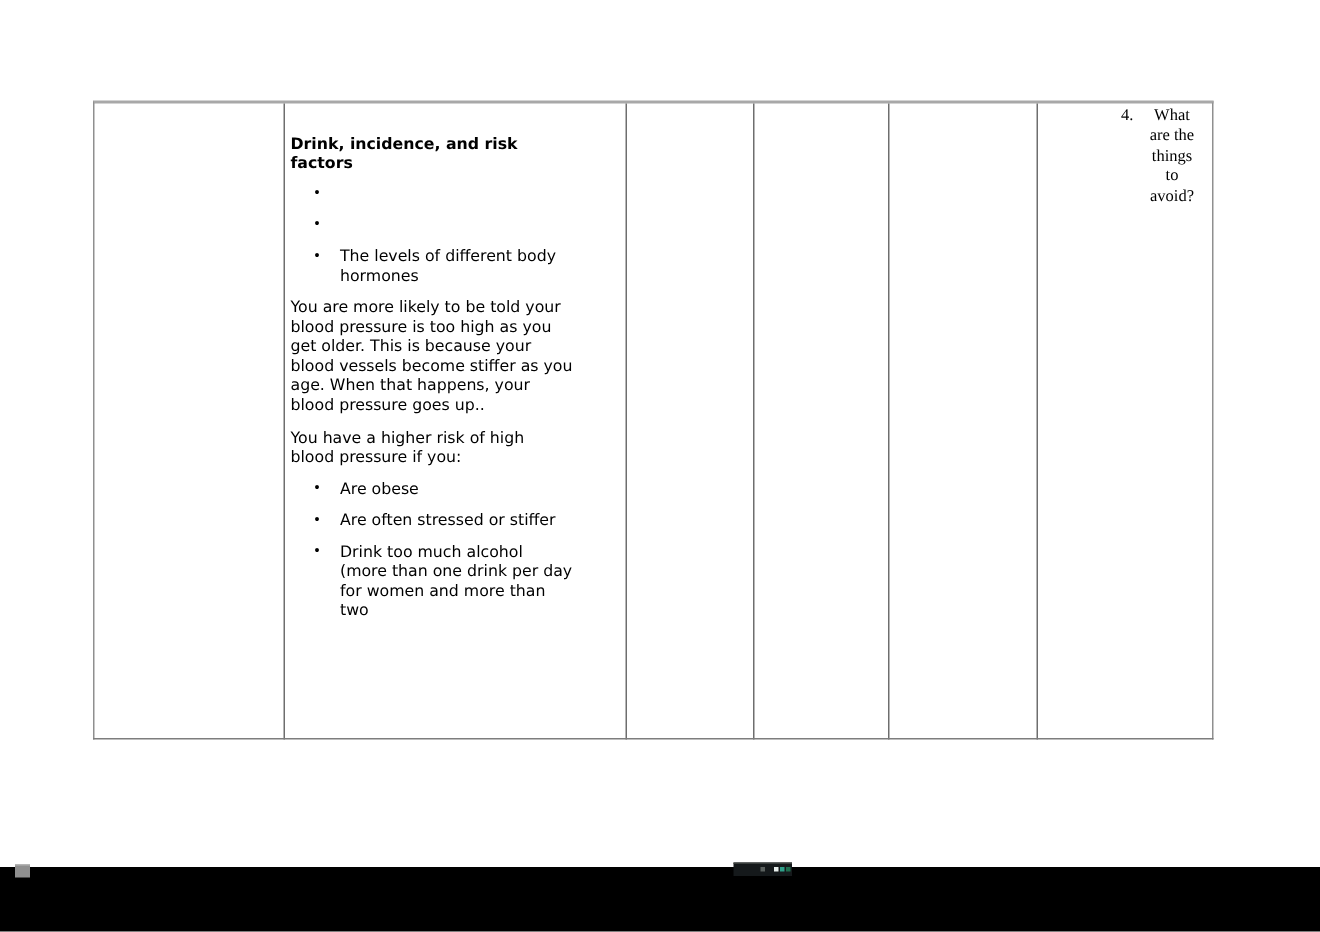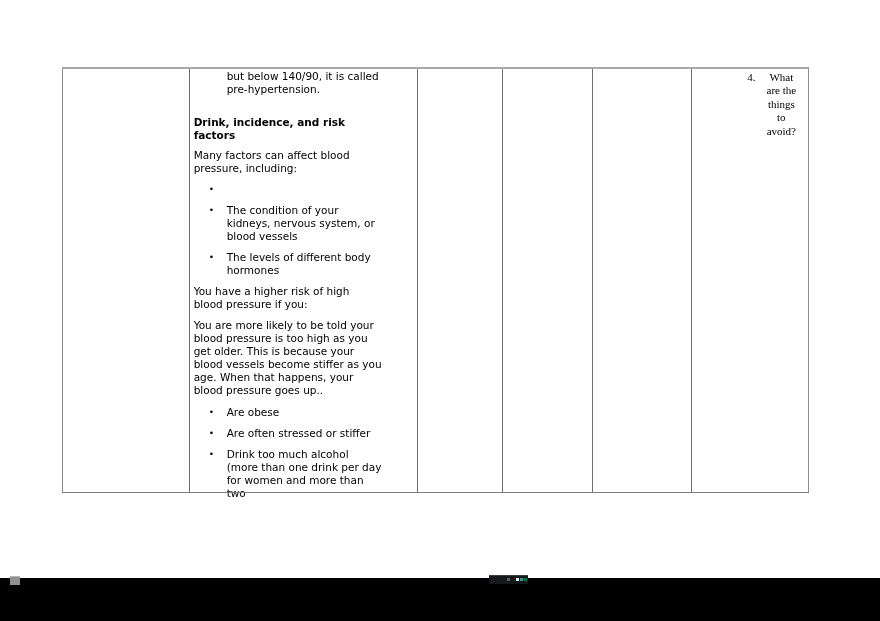--- a/index.html
+++ b/index.html
@@ -82,41 +82,38 @@
 
 <div class="page">
 
   <div class="doc-table">
 
     <div class="col col1"></div>
 
     <div class="col col2">
       <div class="main-cell-content">
 
-        <div class="carryover">but below 140/90, it is called pre-hypertension.</div>
 
         <div class="cell-heading">Drink, incidence, and risk factors</div>
 
-        <div class="para">Many factors can affect blood pressure, including:</div>
 
         <div class="bullet-row">
           <span class="bullet-marker">•</span>
         </div>
         <div class="bullet-row">
           <span class="bullet-marker">•</span>
-          <span class="bullet-text">The condition of your kidneys, nervous system, or blood vessels</span>
         </div>
         <div class="bullet-row">
           <span class="bullet-marker">•</span>
           <span class="bullet-text">The levels of different body hormones</span>
         </div>
 
+        <div class="para para-age">You are more likely to be told your blood pressure is too high as you get older. This is because your blood vessels become stiffer as you age. When that happens, your blood pressure goes up..</div>
+
         <div class="para">You have a higher risk of high blood pressure if you:</div>
-
-        <div class="para para-age">You are more likely to be told your blood pressure is too high as you get older. This is because your blood vessels become stiffer as you age. When that happens, your blood pressure goes up..</div>
 
         <div class="bullet-row">
           <span class="bullet-marker">•</span>
           <span class="bullet-text">Are obese</span>
         </div>
         <div class="bullet-row">
           <span class="bullet-marker">•</span>
           <span class="bullet-text">Are often stressed or stiffer</span>
         </div>
         <div class="bullet-row">

